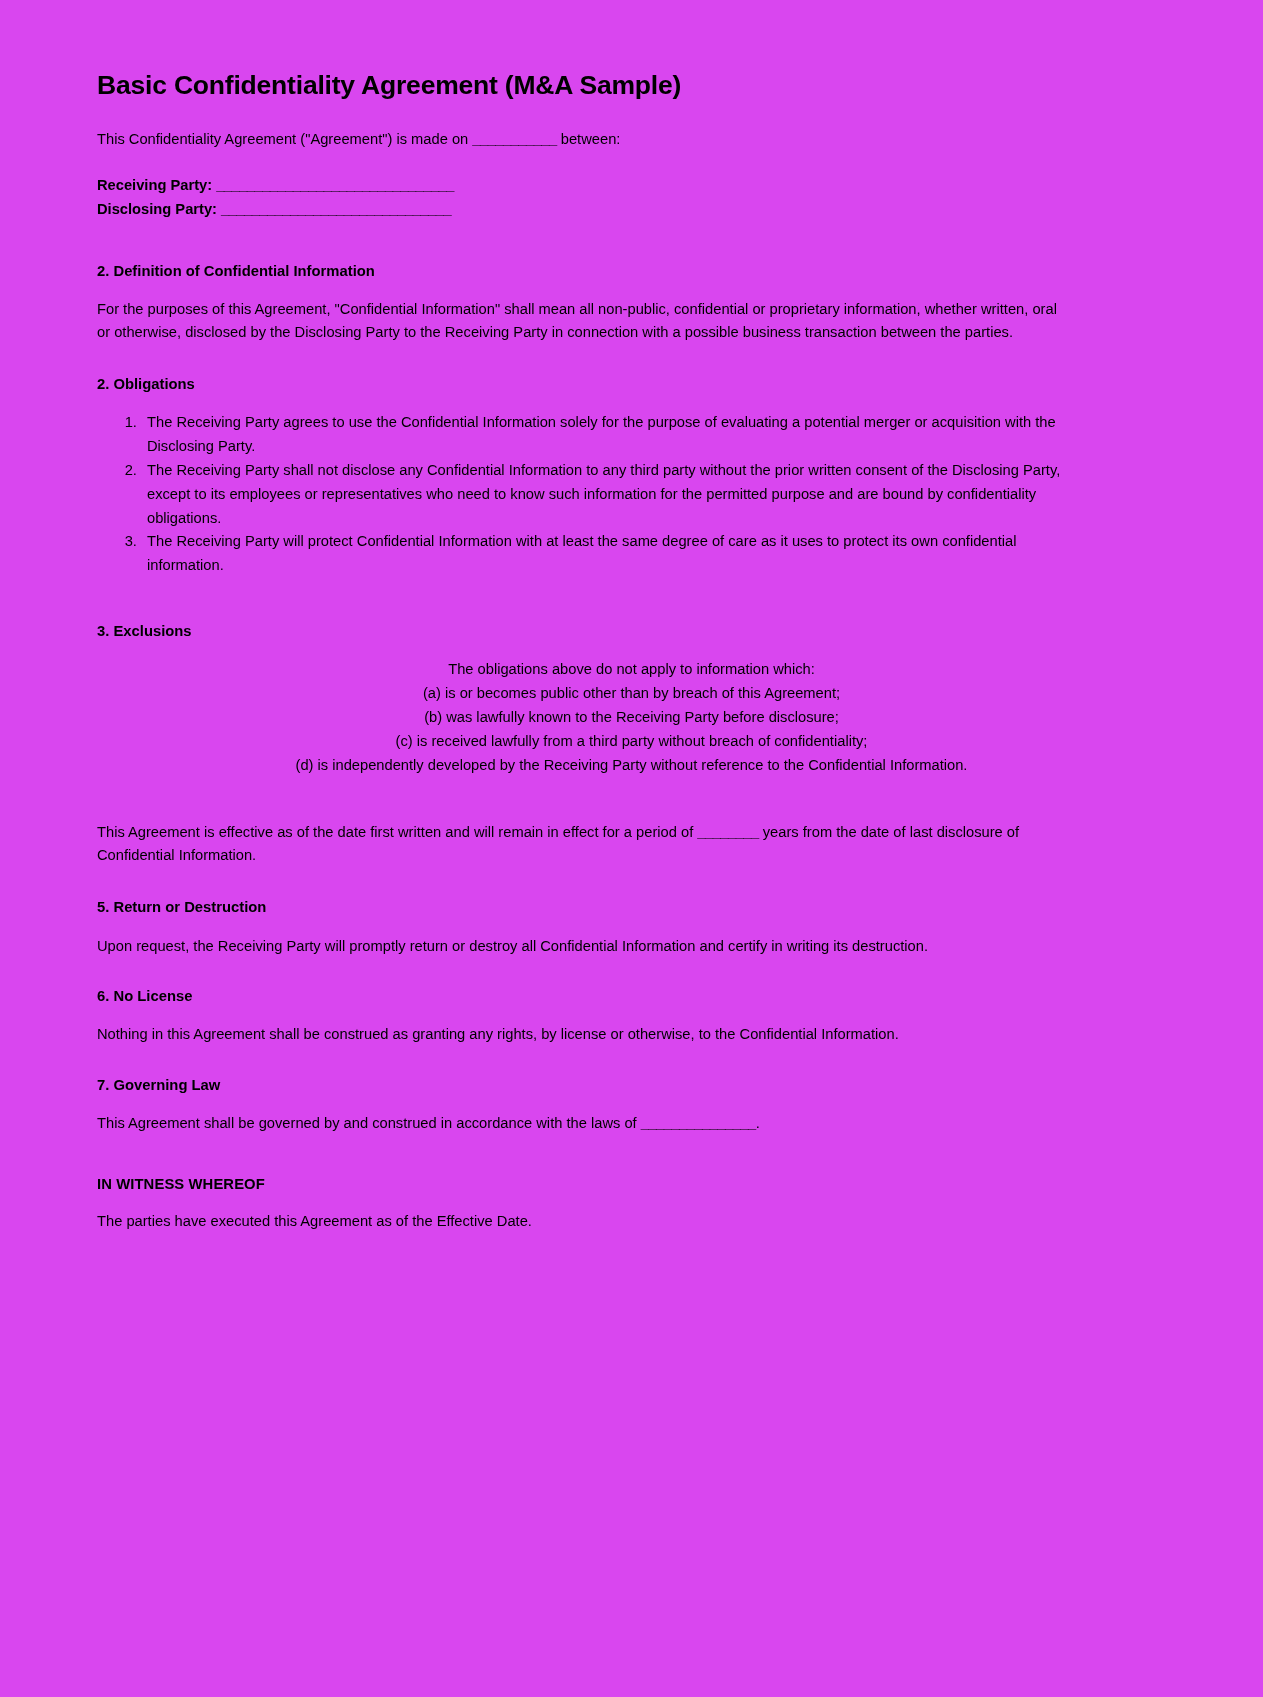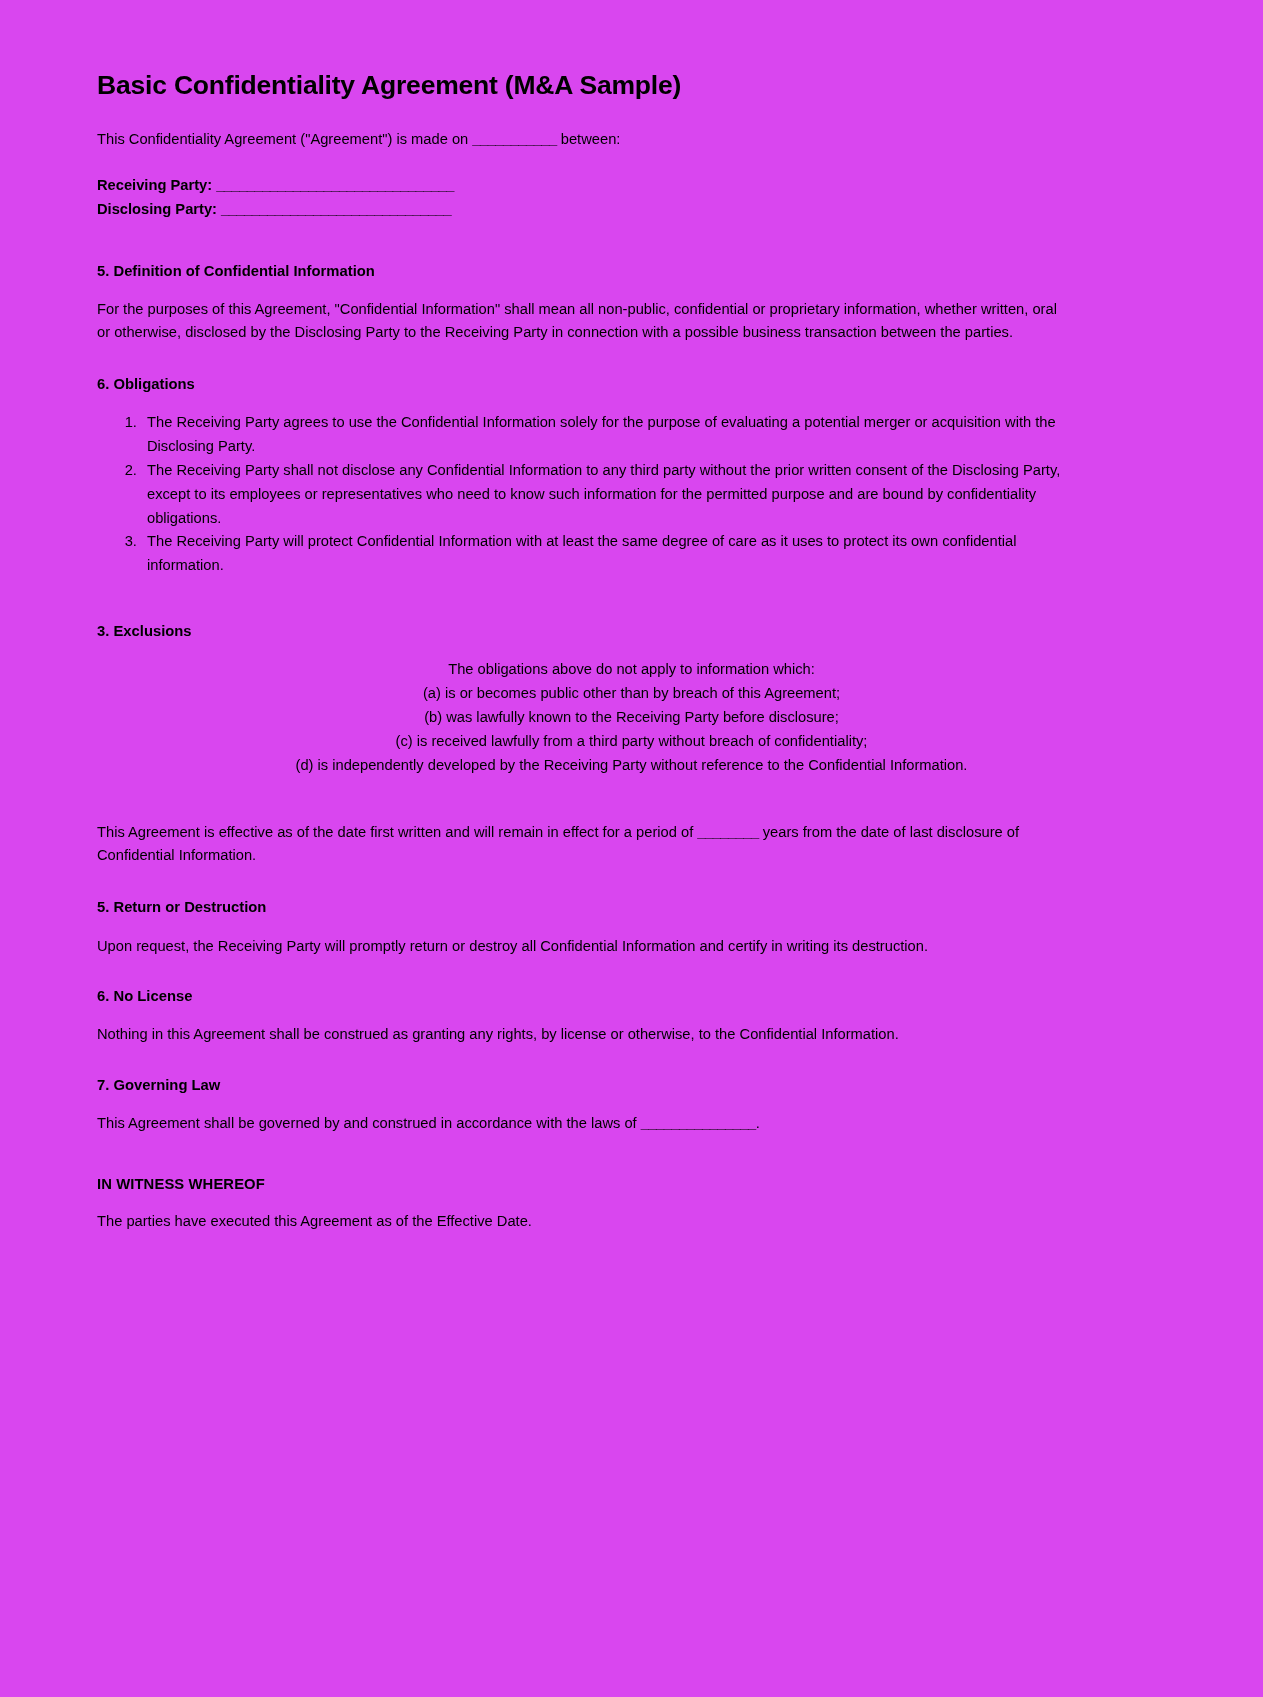--- a/index.html
+++ b/index.html
@@ -98,28 +98,28 @@
   <h1 class="doc-title">Basic Confidentiality Agreement (M&amp;A Sample)</h1>
 
   <p class="body-text"><span>This Confidentiality Agreement ("Agreement") is made on </span><span class="blank">___________</span><span> between:</span></p>
 
   <div class="parties">
     <div class="party-line"><span>Receiving Party: </span><span class="blank">_______________________________</span></div>
     <div class="party-line"><span>Disclosing Party: </span><span class="blank">______________________________</span></div>
   </div>
 
   <div class="section">
-    <h2 class="section-heading">5. Definition of Confidential Information</h2>
+    <h2 class="section-heading">2. Definition of Confidential Information</h2>
     <p class="body-text">For the purposes of this Agreement, "Confidential Information" shall mean all non-public, confidential or proprietary information, whether written, oral or otherwise, disclosed by the Disclosing Party to the Receiving Party in connection with a possible business transaction between the parties.</p>
   </div>
 
   <div class="gap-sm"></div>
 
   <div class="section">
-    <h2 class="section-heading">6. Obligations</h2>
+    <h2 class="section-heading">2. Obligations</h2>
     <ol class="obligations">
       <li>The Receiving Party agrees to use the Confidential Information solely for the purpose of evaluating a potential merger or acquisition with the Disclosing Party.</li>
       <li>The Receiving Party shall not disclose any Confidential Information to any third party without the prior written consent of the Disclosing Party, except to its employees or representatives who need to know such information for the permitted purpose and are bound by confidentiality obligations.</li>
       <li>The Receiving Party will protect Confidential Information with at least the same degree of care as it uses to protect its own confidential information.</li>
     </ol>
   </div>
 
   <div class="gap-lg"></div>
 
   <div class="section">

